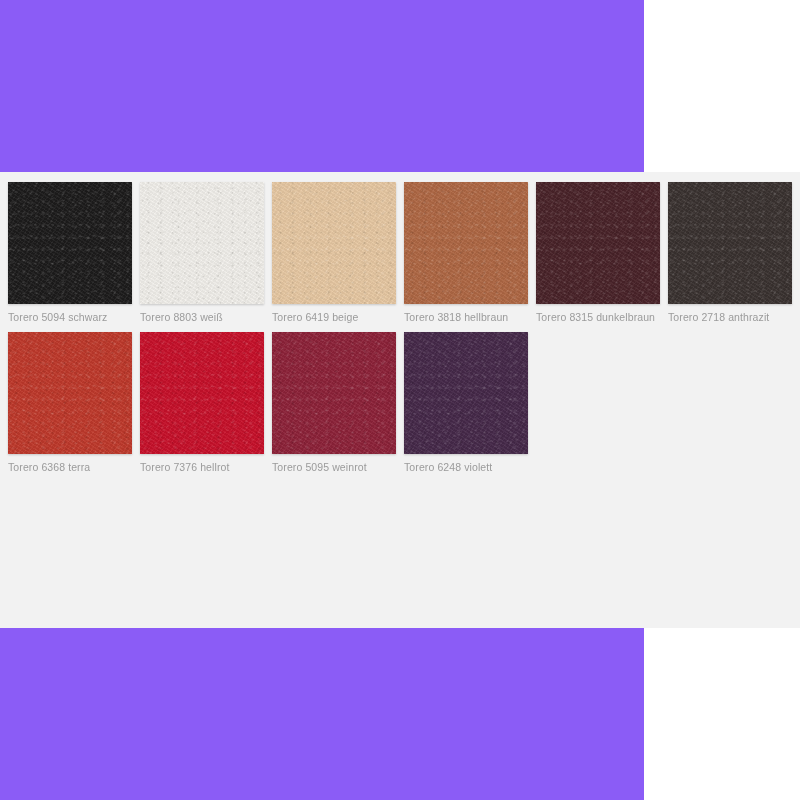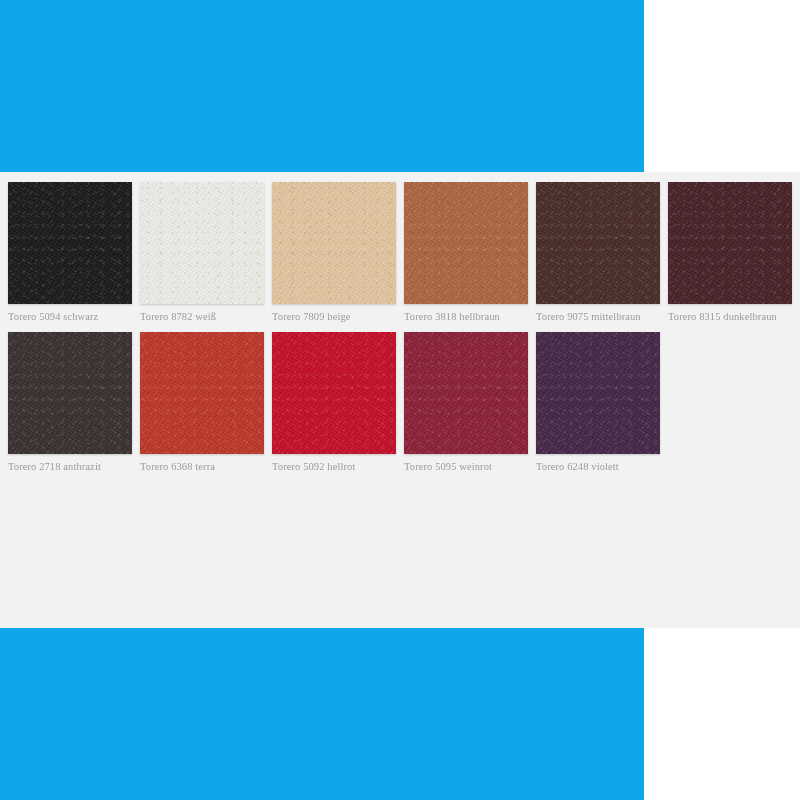--- a/index.html
+++ b/index.html
@@ -11,22 +11,21 @@
     width: 800px;
     height: 800px;
     background: #ffffff;
     font-family: "Liberation Sans", sans-serif;
     overflow: hidden;
   }
   .page {
     position: relative;
     width: 644px;
     height: 800px;
-    background: #0ea5e9;
-    font-family: Liberation Serif, serif;
+    background: #8b5cf6;
   }
   .panel {
     position: absolute;
     left: 0;
     top: 172px;
     width: 800px;
     height: 456px;
     background: #f2f2f2;
     box-sizing: border-box;
     padding: 10px 0 0 0;
@@ -94,49 +93,45 @@
 
 <div class="page">
   <div class="panel">
     <div class="swatch-grid">
         <div class="swatch-cell">
           <div class="swatch-chip" style="background-color: rgb(29, 28, 28);"></div>
           <div class="swatch-label">Torero 5094 schwarz</div>
         </div>
         <div class="swatch-cell">
           <div class="swatch-chip" style="background-color: rgb(243, 241, 236);"></div>
-          <div class="swatch-label">Torero 8782 weiß</div>
+          <div class="swatch-label">Torero 8803 weiß</div>
         </div>
         <div class="swatch-cell">
           <div class="swatch-chip" style="background-color: rgb(232, 201, 163);"></div>
-          <div class="swatch-label">Torero 7809 beige</div>
+          <div class="swatch-label">Torero 6419 beige</div>
         </div>
         <div class="swatch-cell">
           <div class="swatch-chip" style="background-color: rgb(176, 104, 68);"></div>
           <div class="swatch-label">Torero 3818 hellbraun</div>
-        </div>
-        <div class="swatch-cell">
-          <div class="swatch-chip" style="background-color: rgb(75, 46, 40);"></div>
-          <div class="swatch-label">Torero 9075 mittelbraun</div>
         </div>
         <div class="swatch-cell">
           <div class="swatch-chip" style="background-color: rgb(74, 35, 41);"></div>
           <div class="swatch-label">Torero 8315 dunkelbraun</div>
         </div>
         <div class="swatch-cell">
           <div class="swatch-chip" style="background-color: rgb(58, 50, 48);"></div>
           <div class="swatch-label">Torero 2718 anthrazit</div>
         </div>
         <div class="swatch-cell">
           <div class="swatch-chip" style="background-color: rgb(192, 57, 43);"></div>
           <div class="swatch-label">Torero 6368 terra</div>
         </div>
         <div class="swatch-cell">
           <div class="swatch-chip" style="background-color: rgb(200, 16, 42);"></div>
-          <div class="swatch-label">Torero 5092 hellrot</div>
+          <div class="swatch-label">Torero 7376 hellrot</div>
         </div>
         <div class="swatch-cell">
           <div class="swatch-chip" style="background-color: rgb(142, 34, 57);"></div>
           <div class="swatch-label">Torero 5095 weinrot</div>
         </div>
         <div class="swatch-cell">
           <div class="swatch-chip" style="background-color: rgb(70, 41, 74);"></div>
           <div class="swatch-label">Torero 6248 violett</div>
         </div>
       </div>

